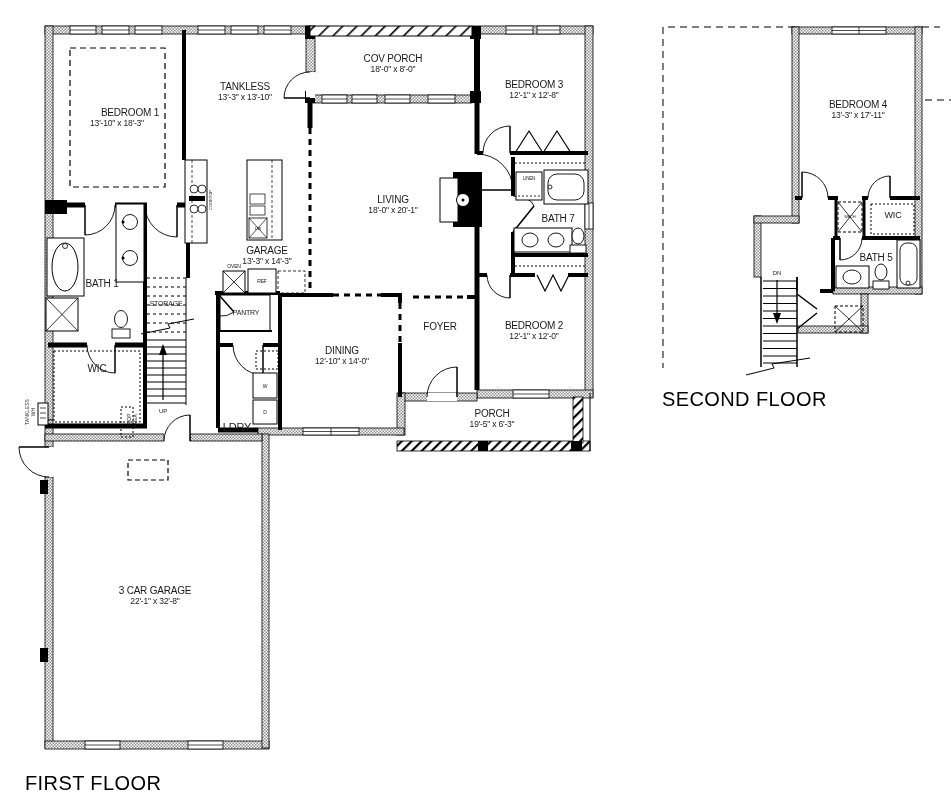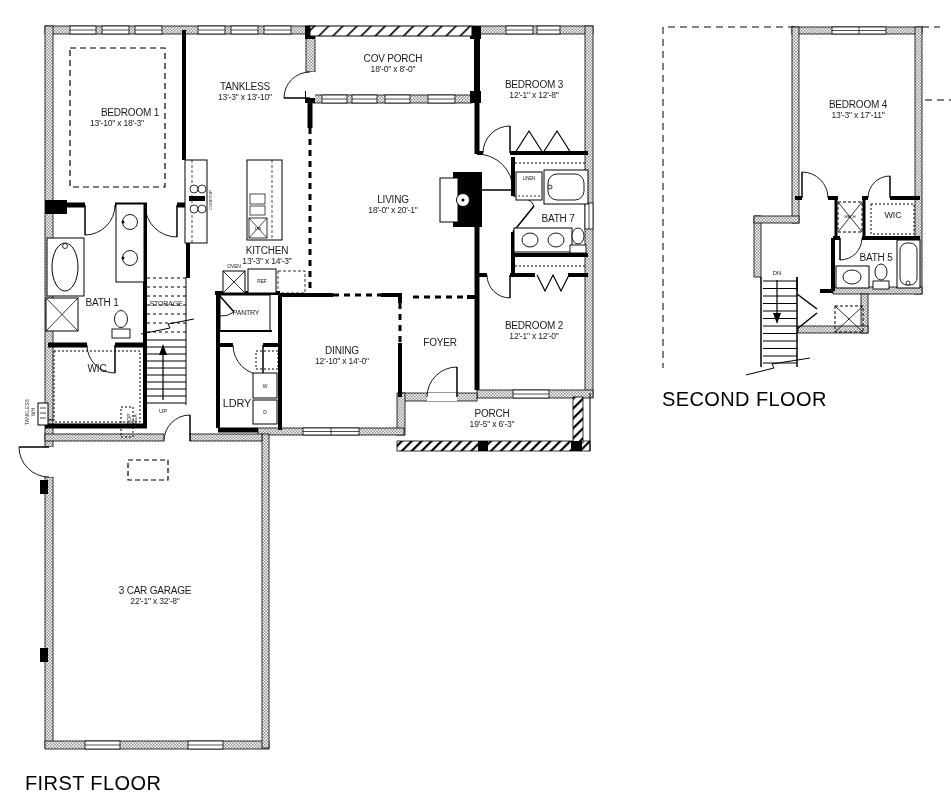--- a/index.html
+++ b/index.html
@@ -3,21 +3,21 @@
 <meta charset="utf-8">
 <style>
   html,body{margin:0;padding:0;background:#ffffff;}
   #canvas{position:relative;width:951px;height:809px;background:#fff;overflow:hidden;
           font-family:"Liberation Sans",sans-serif;color:#000;}
   #plan-svg{position:absolute;left:0;top:0;}
   .lbl{position:absolute;transform:translate(-50%,-50%);white-space:nowrap;color:#1a1a1a;
        letter-spacing:-0.2px;text-align:right;}
   .vlbl{position:absolute;transform:translate(-50%,-50%) rotate(-90deg);white-space:nowrap;
         color:#1a1a1a;text-align:center;line-height:1.15;}
-  .s11{font-size:11px;}
+  .s11{font-size:11px;margin-top:24px;}
   .s10{font-size:10px;}
   .s9{font-size:9px;}
   .s8{font-size:8.5px;}
   .s7{font-size:7px;}
   .s6{font-size:6px;}
   .s5{font-size:5px;}
   .s4{font-size:4.5px;}
   .s3{font-size:4px;}
   .cap{position:absolute;font-size:20px;letter-spacing:0.4px;color:#000;text-align:right;}
 </style>
@@ -377,32 +377,32 @@
 <div class="lbl s10" style="left:130px;top:112px">BEDROOM 1</div>
 <div class="lbl s8" style="left:117px;top:123px">13'-10" x 18'-3"</div>
 <div class="lbl s10" style="left:245px;top:86px">TANKLESS</div>
 <div class="lbl s8" style="left:245px;top:97px">13'-3" x 13'-10"</div>
 <div class="lbl s10" style="left:393px;top:58px">COV PORCH</div>
 <div class="lbl s8" style="left:393px;top:69px">18'-0" x 8'-0"</div>
 <div class="lbl s10" style="left:534px;top:84px">BEDROOM 3</div>
 <div class="lbl s8" style="left:534px;top:95px">12'-1" x 12'-8"</div>
 <div class="lbl s10" style="left:393px;top:199px">LIVING</div>
 <div class="lbl s8" style="left:393px;top:210px">18'-0" x 20'-1"</div>
-<div class="lbl s10" style="left:267px;top:250px">KITCHEN</div>
+<div class="lbl s10" style="left:267px;top:250px">GARAGE</div>
 <div class="lbl s8" style="left:267px;top:261px">13'-3" x 14'-3"</div>
 <div class="lbl s10" style="left:342px;top:350px">DINING</div>
 <div class="lbl s8" style="left:342px;top:361px">12'-10" x 14'-0"</div>
-<div class="lbl s10" style="left:440px;top:342px">FOYER</div>
+<div class="lbl s10" style="left:440px;top:326px">FOYER</div>
 <div class="lbl s10" style="left:534px;top:325px">BEDROOM 2</div>
 <div class="lbl s8" style="left:534px;top:336px">12'-1" x 12'-0"</div>
 <div class="lbl s10" style="left:492px;top:413px">PORCH</div>
 <div class="lbl s8" style="left:492px;top:424px">19'-5" x 6'-3"</div>
 <div class="lbl s10" style="left:155px;top:590px">3 CAR GARAGE</div>
 <div class="lbl s8" style="left:155px;top:601px">22'-1" x 32'-8"</div>
-<div class="lbl s10" style="left:102px;top:302px">BATH 1</div>
+<div class="lbl s10" style="left:102px;top:283px">BATH 1</div>
 <div class="lbl s10" style="left:558px;top:218px">BATH 7</div>
 <div class="lbl s10" style="left:97px;top:368px">WIC</div>
 <div class="lbl s7" style="left:246px;top:312px">PANTRY</div>
 <div class="lbl s11" style="left:237px;top:403px">LDRY</div>
 <div class="lbl s7" style="left:166px;top:303px">STORAGE</div>
 <div class="lbl s4" style="left:529px;top:178px">LINEN</div>
 
 <div class="lbl s6" style="left:163px;top:411px">UP</div>
 <div class="lbl s5" style="left:234px;top:266px">OVEN</div>
 <div class="lbl s5" style="left:262px;top:281px">REF</div>

